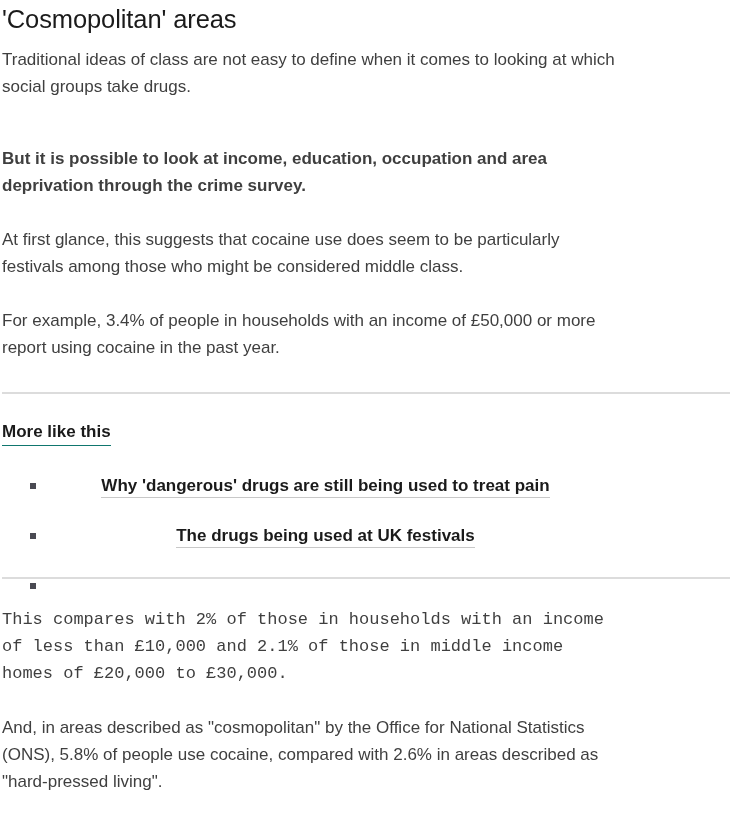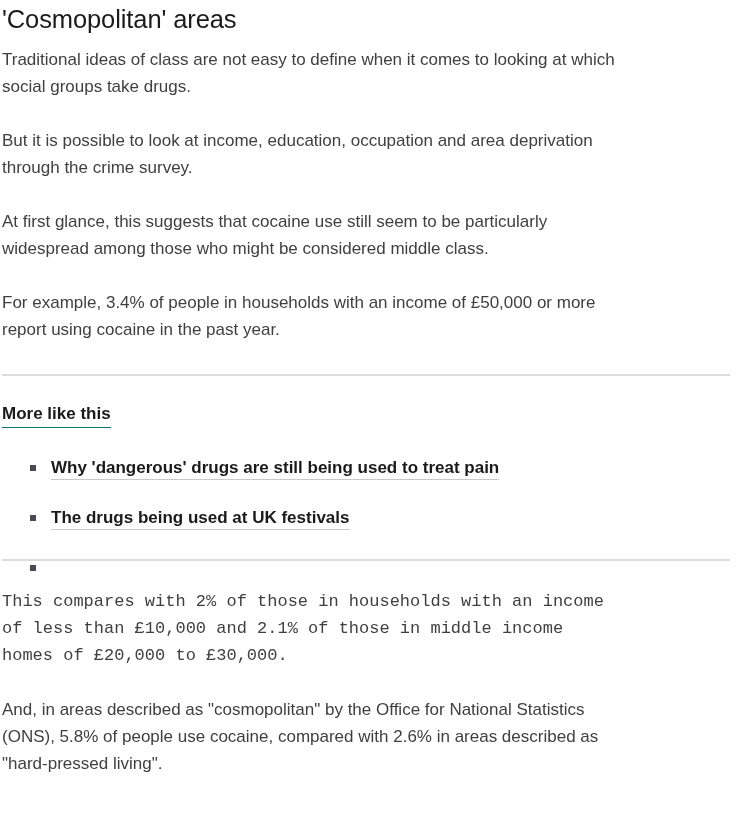--- a/index.html
+++ b/index.html
@@ -33,21 +33,21 @@
   }
   .body-para {
     font-size: 17px;
     line-height: 27px;
     color: #3f3f3f;
     margin: 0;
     padding: 0;
     max-width: 722px;
   }
   .para-gap-1 { margin-top: 12px; }
-  .para-gap-2 { margin-top: 27px; }
+  .para-gap-2 { margin-top: 45px; font-weight: bold; }
   .para-gap-3 { margin-top: 27px; }
   .para-gap-4 { margin-top: 27px; }
 
   .rule {
     border: 0;
     border-top: 2px solid #dcdcdc;
     height: 0;
     margin: 0;
     width: 728px;
     display: block;
@@ -65,20 +65,21 @@
     display: inline-block;
     border-bottom: 1px solid #0f766e;
     padding-bottom: 2px;
   }
   .more-wrap { margin-top: 27px; }
 
   .related-list {
     list-style: none;
     margin: 16px;
     padding: 0;
+    text-align: center;
   }
   .related-item {
     position: relative;
     padding-left: 33px;
     margin-top: 28px;
     line-height: 22px;
   }
   .related-item:first-child { margin-top: 29px; }
   .bullet-square {
     position: absolute;
@@ -106,21 +107,21 @@
 <body>
 
 <div class="page">
 
   <h2 class="article-heading">'Cosmopolitan' areas</h2>
 
   <p class="body-para para-gap-1">Traditional ideas of class are not easy to define when it comes to looking at which social groups take drugs.</p>
 
   <p class="body-para para-gap-2">But it is possible to look at income, education, occupation and area deprivation through the crime survey.</p>
 
-  <p class="body-para para-gap-3">At first glance, this suggests that cocaine use still seem to be particularly widespread among those who might be considered middle class.</p>
+  <p class="body-para para-gap-3">At first glance, this suggests that cocaine use does seem to be particularly festivals among those who might be considered middle class.</p>
 
   <p class="body-para para-gap-4">For example, 3.4% of people in households with an income of £50,000 or more report using cocaine in the past year.</p>
 
   <hr class="rule rule-top">
 
   <div class="more-wrap">
     <span class="more-like-this">More like this</span>
   </div>
 
   <ul class="related-list">

